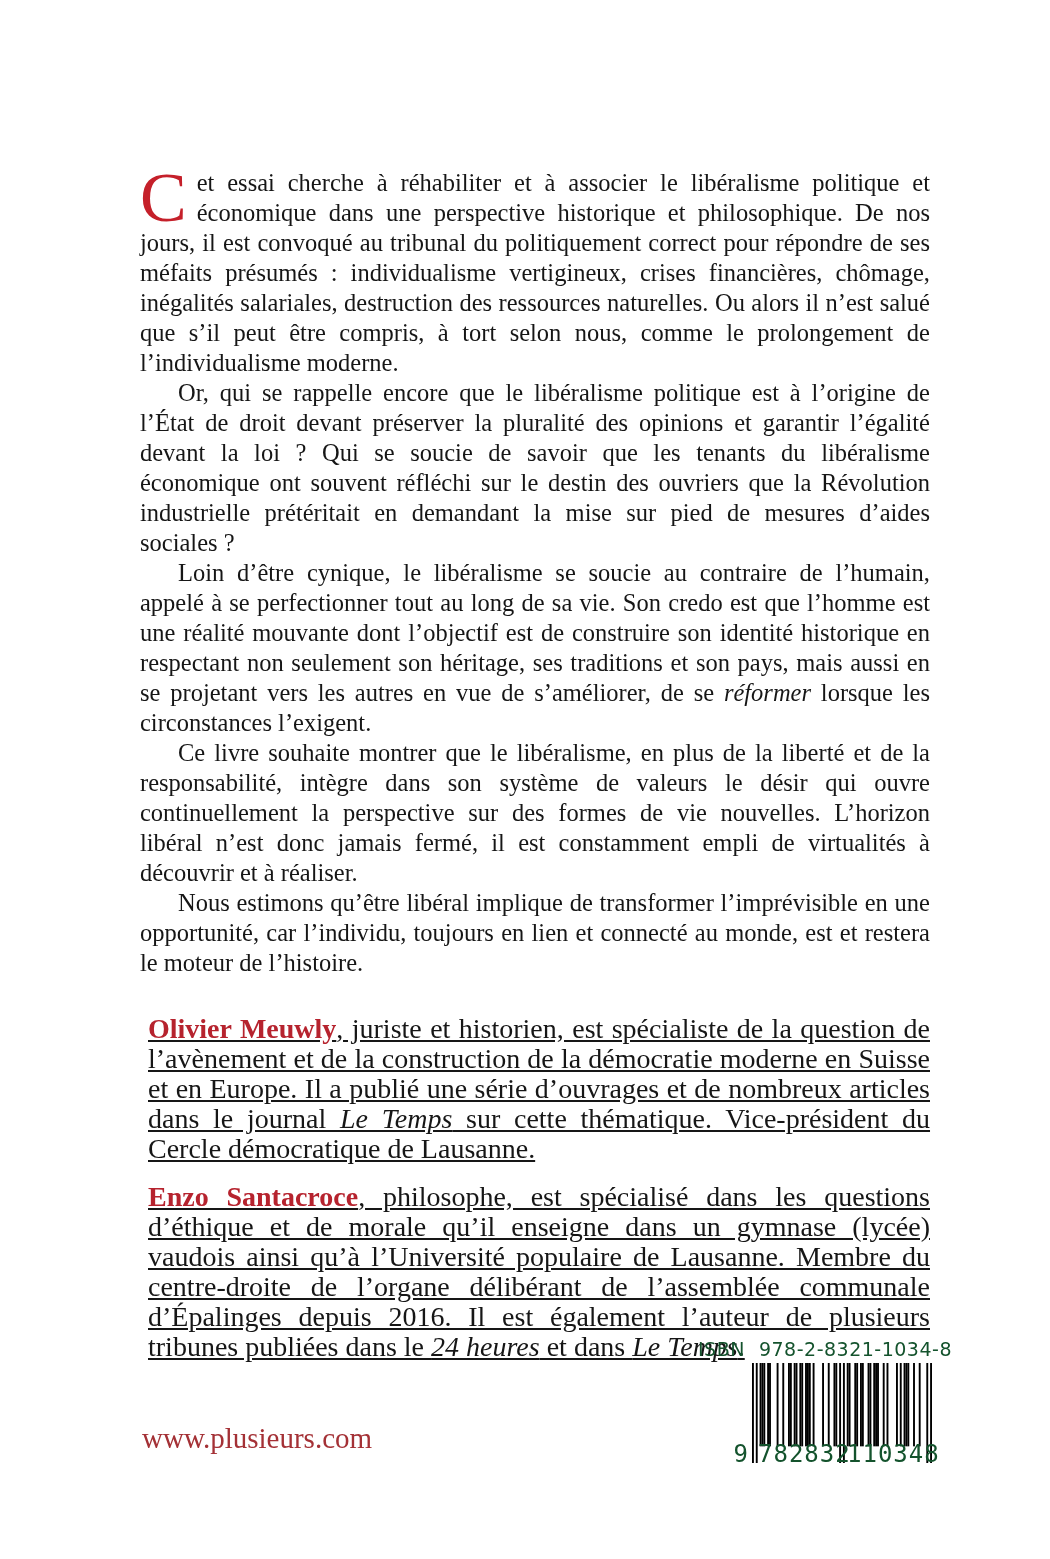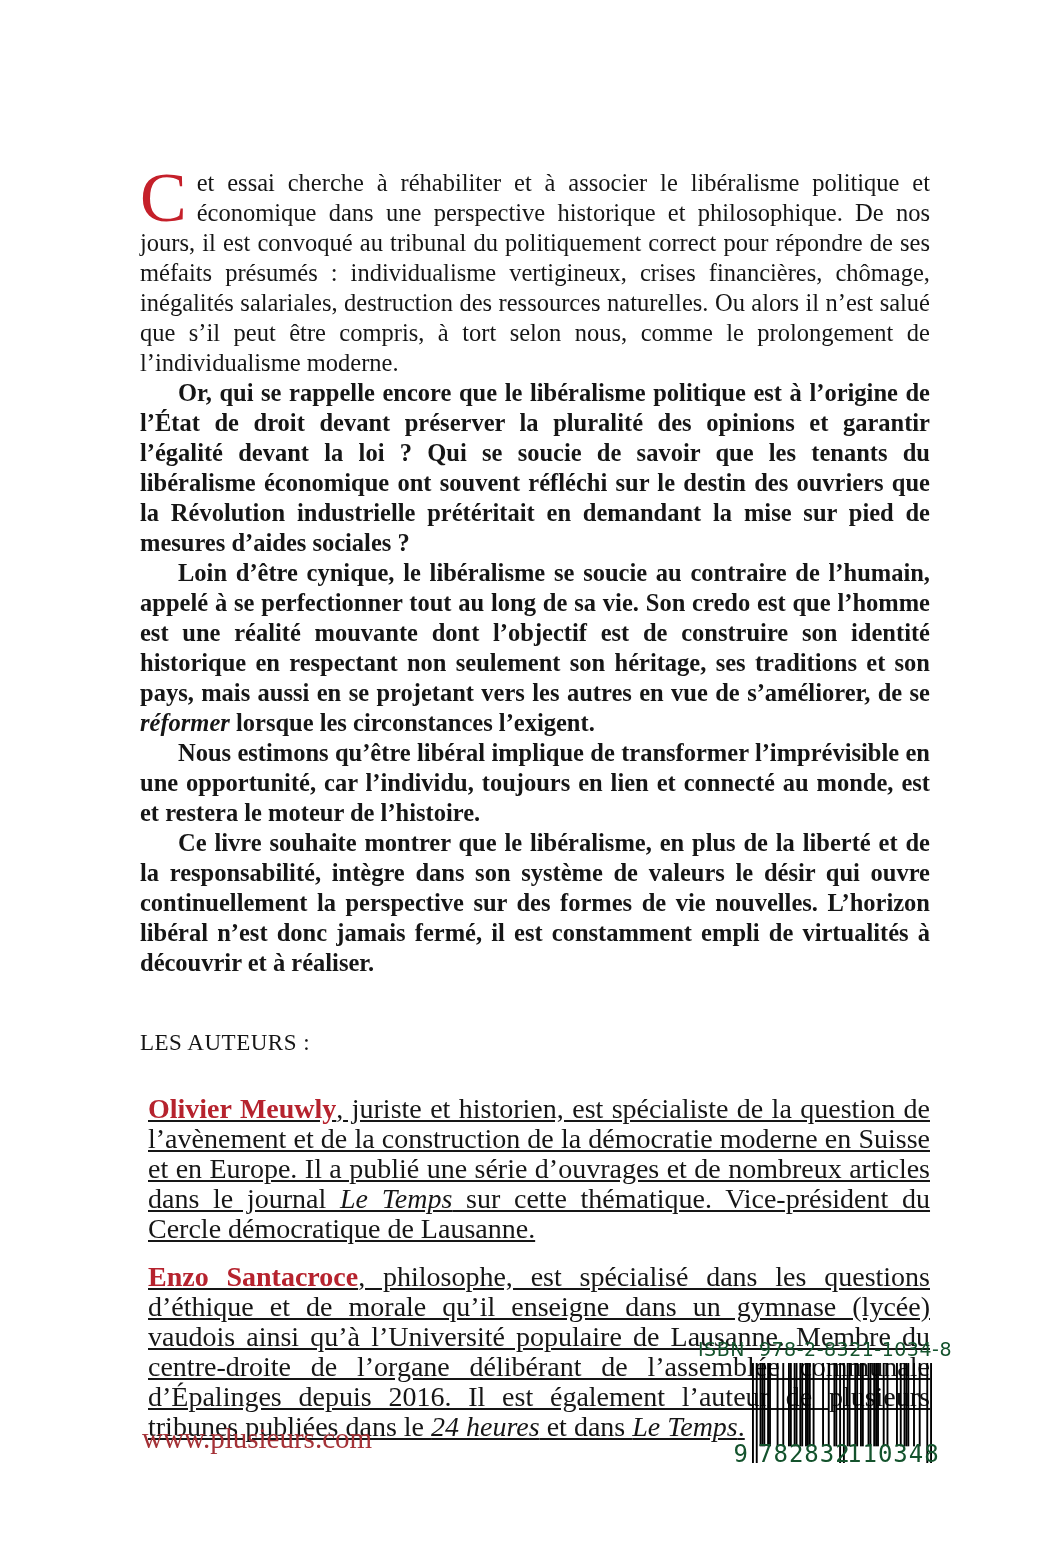--- a/index.html
+++ b/index.html
@@ -22,21 +22,21 @@
     position:absolute;
     left:140px;top:168px;
     width:790px;
   }
   .par{
     margin:0;
     font-size:24.5px;
     line-height:30px;
     text-align:justify;
   }
-  .par.indent{text-indent:38px;font-weight:bold;}
+  .par.indent{text-indent:38px;}
   .dropcap{
     float:left;
     color:var(--accent-red);
     font-size:70px;
     line-height:54px;
     padding:3px 10px 0 0;
   }
   .em{font-style:italic;}
   .authors-heading{
     margin:50px 0 0 0;
@@ -110,25 +110,24 @@
 <div class="page">
 
   <div class="column">
 
     <p class="par"><span class="dropcap">C</span><span>et essai cherche à réhabiliter et à associer le libéralisme politique et économique dans une perspective historique et philosophique. De nos jours, il est convoqué au tribunal du politiquement correct pour répondre de ses méfaits présumés : individualisme vertigineux, crises financières, chômage, inégalités salariales, destruction des ressources naturelles. Ou alors il n’est salué que s’il peut être compris, à tort selon nous, comme le prolongement de l’individualisme moderne.</span></p>
 
     <p class="par indent"><span>Or, qui se rappelle encore que le libéralisme politique est à l’origine de l’État de droit devant préserver la pluralité des opinions et garantir l’égalité devant la loi ? Qui se soucie de savoir que les tenants du libéralisme économique ont souvent réfléchi sur le destin des ouvriers que la Révolution industrielle prétéritait en demandant la mise sur pied de mesures d’aides sociales ?</span></p>
 
     <p class="par indent"><span>Loin d’être cynique, le libéralisme se soucie au contraire de l’humain, appelé à se perfectionner tout au long de sa vie. Son credo est que l’homme est une réalité mouvante dont l’objectif est de construire son identité historique en respectant non seulement son héritage, ses traditions et son pays, mais aussi en se projetant vers les autres en vue de s’améliorer, de se </span><span class="em">réformer</span><span> lorsque les circonstances l’exigent.</span></p>
 
+    <p class="par indent"><span>Ce livre souhaite montrer que le libéralisme, en plus de la liberté et de la responsabilité, intègre dans son système de valeurs le désir qui ouvre continuellement la perspective sur des formes de vie nouvelles. L’horizon libéral n’est donc jamais fermé, il est constamment empli de virtualités à découvrir et à réaliser.</span></p>
+
     <p class="par indent"><span>Nous estimons qu’être libéral implique de transformer l’imprévisible en une opportunité, car l’individu, toujours en lien et connecté au monde, est et restera le moteur de l’histoire.</span></p>
 
-    <p class="par indent"><span>Ce livre souhaite montrer que le libéralisme, en plus de la liberté et de la responsabilité, intègre dans son système de valeurs le désir qui ouvre continuellement la perspective sur des formes de vie nouvelles. L’horizon libéral n’est donc jamais fermé, il est constamment empli de virtualités à découvrir et à réaliser.</span></p>
-
-    <h2 class="authors-heading">LES AUTEURS :</h2>
 
     <p class="bio"><span class="author-name">Olivier Meuwly</span><span>, juriste et historien, est spécialiste de la question de l’avènement et de la construction de la démocratie moderne en Suisse et en Europe. Il a publié une série d’ouvrages et de nombreux articles dans le journal </span><span class="em">Le Temps</span><span> sur cette thématique. Vice-président du Cercle démocratique de Lausanne.</span></p>
 
     <p class="bio"><span class="author-name">Enzo Santacroce</span><span>, philosophe, est spécialisé dans les questions d’éthique et de morale qu’il enseigne dans un gymnase (lycée) vaudois ainsi qu’à l’Université populaire de Lausanne. Membre du centre-droite de l’organe délibérant de l’assemblée communale d’Épalinges depuis 2016. Il est également l’auteur de plusieurs tribunes publiées dans le </span><span class="em">24 heures</span><span> et dans </span><span class="em">Le Temps</span><span>.</span></p>
 
   </div>
 
   <a href="#" class="website">www.plusieurs.com</a>
 
   <div class="barcode-block">

